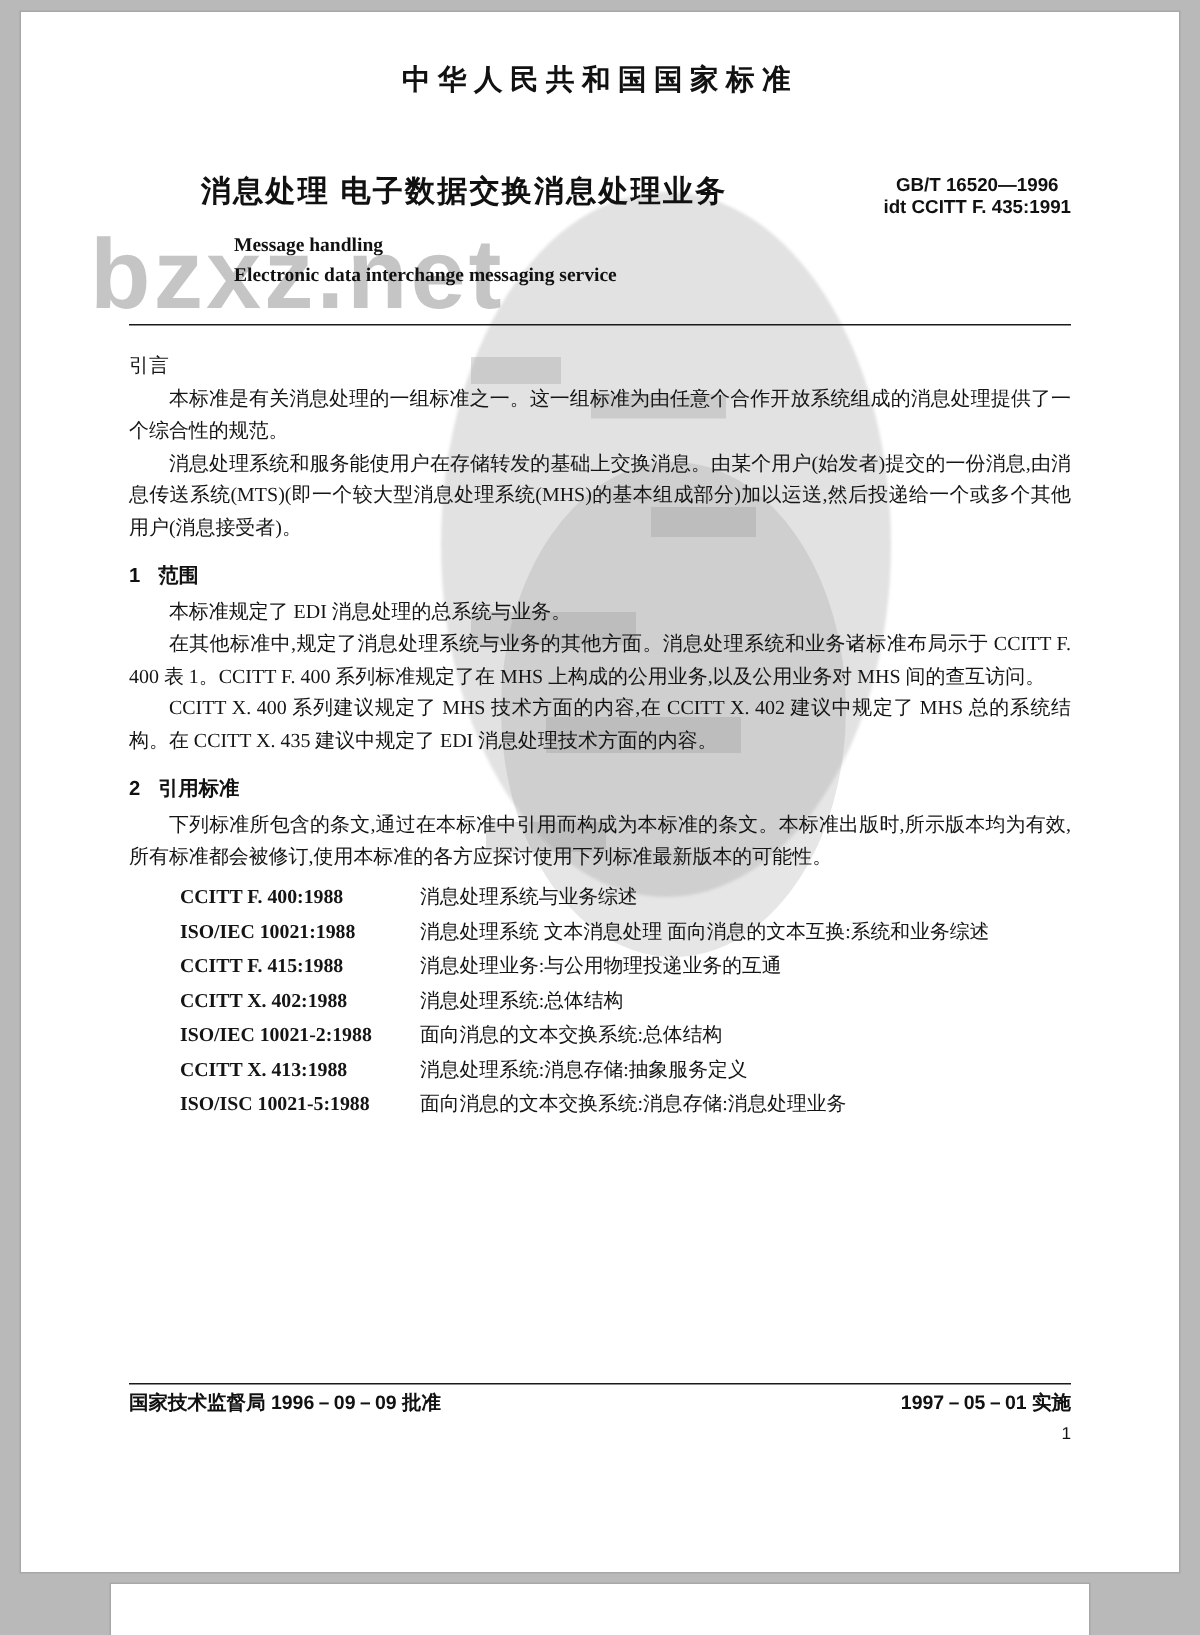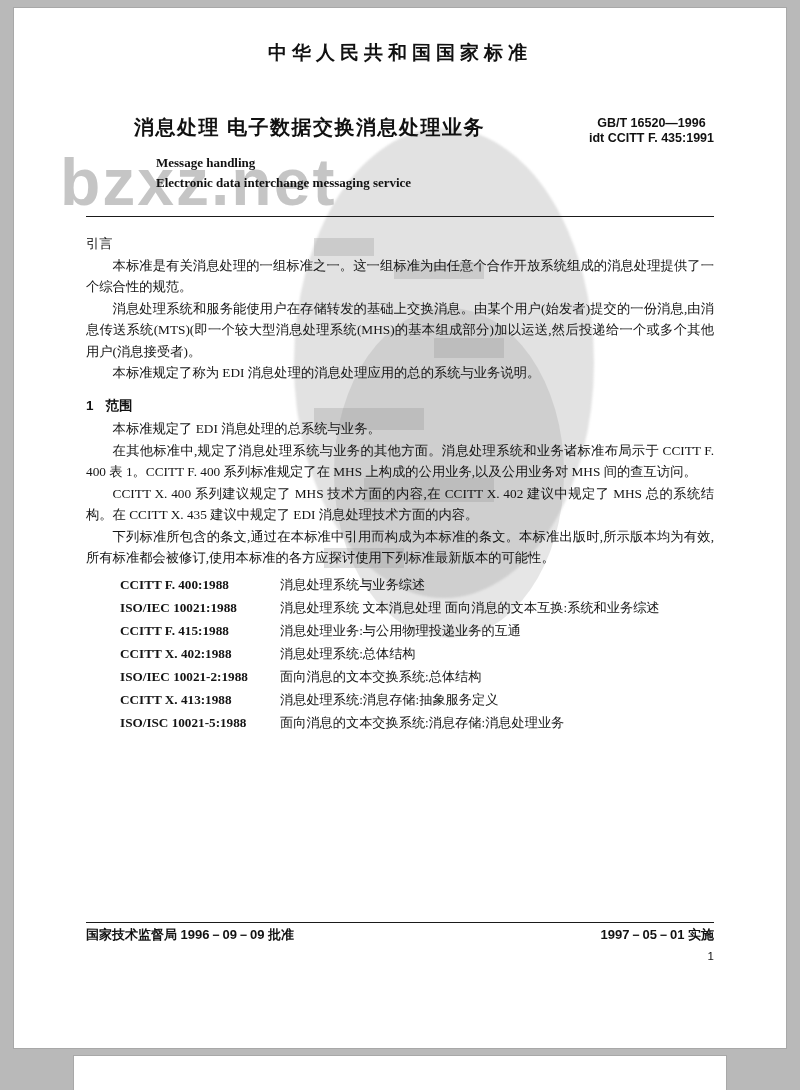--- a/index.html
+++ b/index.html
@@ -240,29 +240,31 @@
           <div>Electronic data interchange messaging service</div>
         </div>
       </div>
 
       <div class="rule"></div>
 
       <div class="body-text">
         <p>引言</p>
         <p class="ind">本标准是有关消息处理的一组标准之一。这一组标准为由任意个合作开放系统组成的消息处理提供了一个综合性的规范。</p>
         <p class="ind">消息处理系统和服务能使用户在存储转发的基础上交换消息。由某个用户(始发者)提交的一份消息,由消息传送系统(MTS)(即一个较大型消息处理系统(MHS)的基本组成部分)加以运送,然后投递给一个或多个其他用户(消息接受者)。</p>
-        <p class="ind">本标准规定了称为 EDI 消息处理的消息处理应用的总的系统与业务说明。</p>
 
         <div class="sec-head">
           <span class="num">1</span><span>范围</span>
         </div>
         <p class="ind">本标准规定了 EDI 消息处理的总系统与业务。</p>
         <p class="ind">在其他标准中,规定了消息处理系统与业务的其他方面。消息处理系统和业务诸标准布局示于 CCITT F. 400 表 1。CCITT F. 400 系列标准规定了在 MHS 上构成的公用业务,以及公用业务对 MHS 间的查互访问。</p>
         <p class="ind">CCITT X. 400 系列建议规定了 MHS 技术方面的内容,在 CCITT X. 402 建议中规定了 MHS 总的系统结构。在 CCITT X. 435 建议中规定了 EDI 消息处理技术方面的内容。</p>
 
+        <div class="sec-head">
+          <span class="num">2</span><span>引用标准</span>
+        </div>
         <p class="ind">下列标准所包含的条文,通过在本标准中引用而构成为本标准的条文。本标准出版时,所示版本均为有效,所有标准都会被修订,使用本标准的各方应探讨使用下列标准最新版本的可能性。</p>
 
         <div class="ref-list">
           <div class="ref-item"><span class="code">CCITT F. 400:1988</span><span class="desc">消息处理系统与业务综述</span></div>
           <div class="ref-item"><span class="code">ISO/IEC 10021:1988</span><span class="desc">消息处理系统  文本消息处理  面向消息的文本互换:系统和业务综述</span></div>
           <div class="ref-item"><span class="code">CCITT F. 415:1988</span><span class="desc">消息处理业务:与公用物理投递业务的互通</span></div>
           <div class="ref-item"><span class="code">CCITT X. 402:1988</span><span class="desc">消息处理系统:总体结构</span></div>
           <div class="ref-item"><span class="code">ISO/IEC 10021-2:1988</span><span class="desc">面向消息的文本交换系统:总体结构</span></div>
           <div class="ref-item"><span class="code">CCITT X. 413:1988</span><span class="desc">消息处理系统:消息存储:抽象服务定义</span></div>
           <div class="ref-item"><span class="code">ISO/ISC 10021-5:1988</span><span class="desc">面向消息的文本交换系统:消息存储:消息处理业务</span></div>

